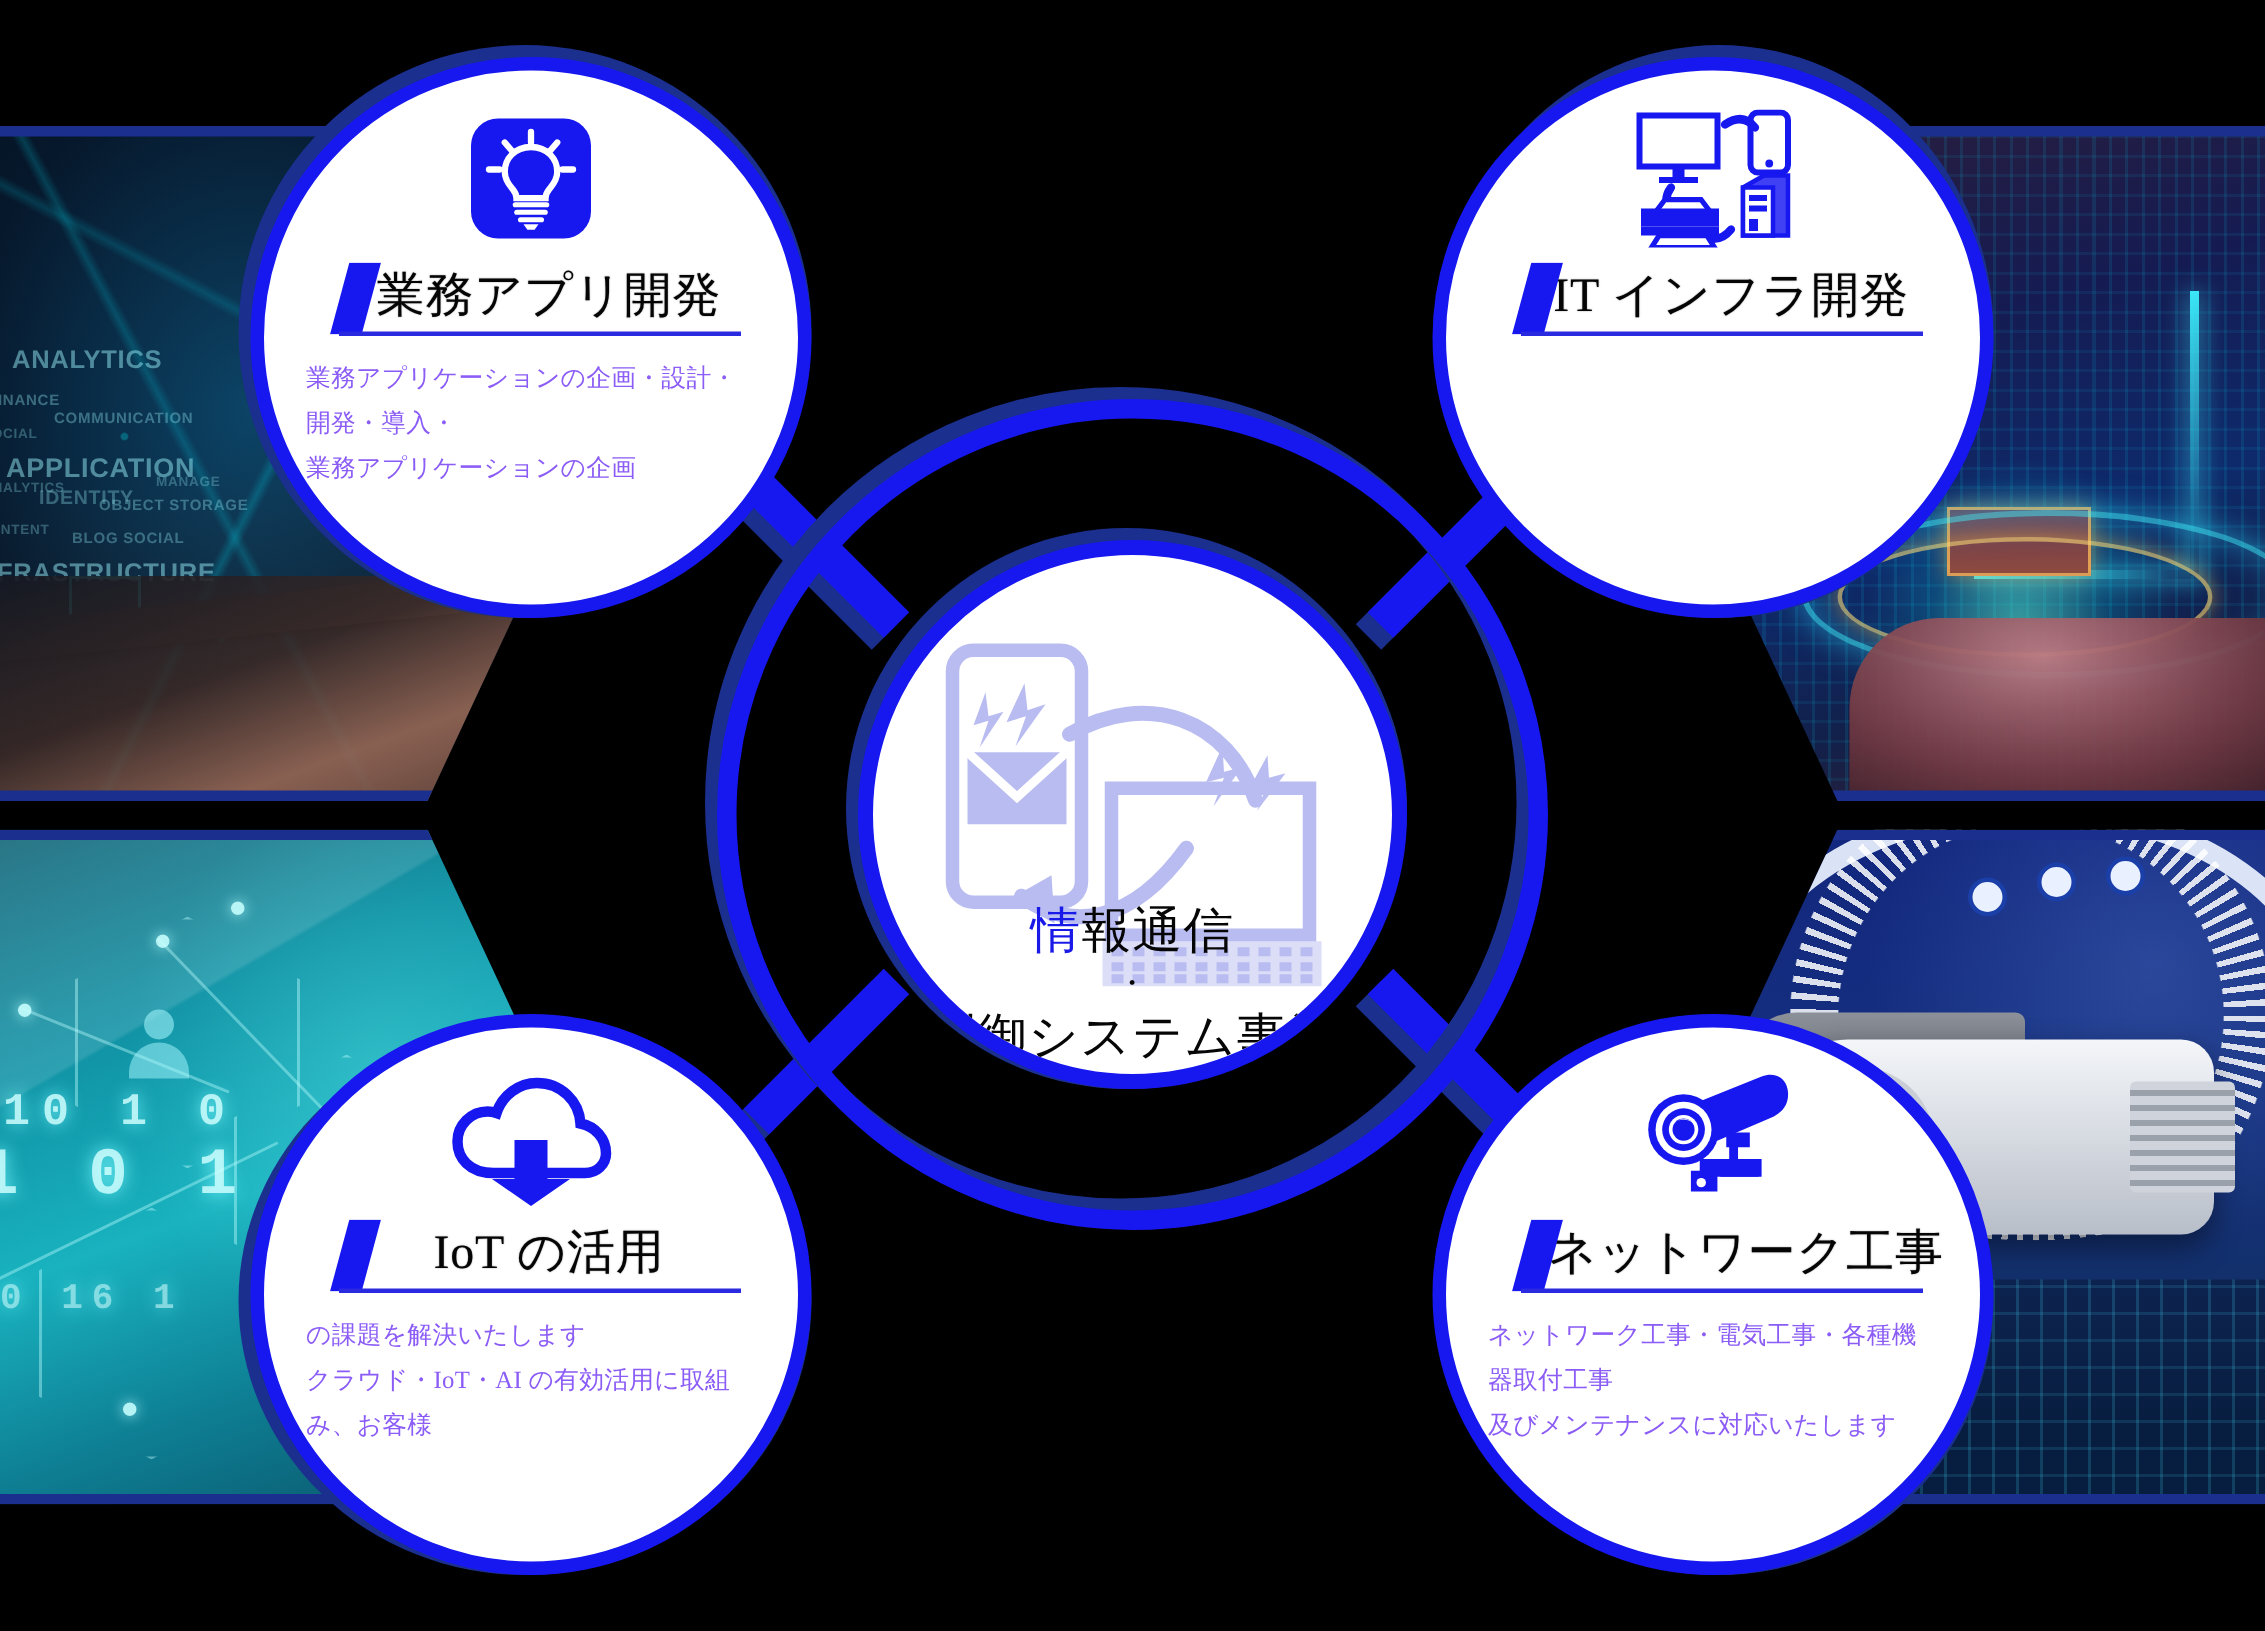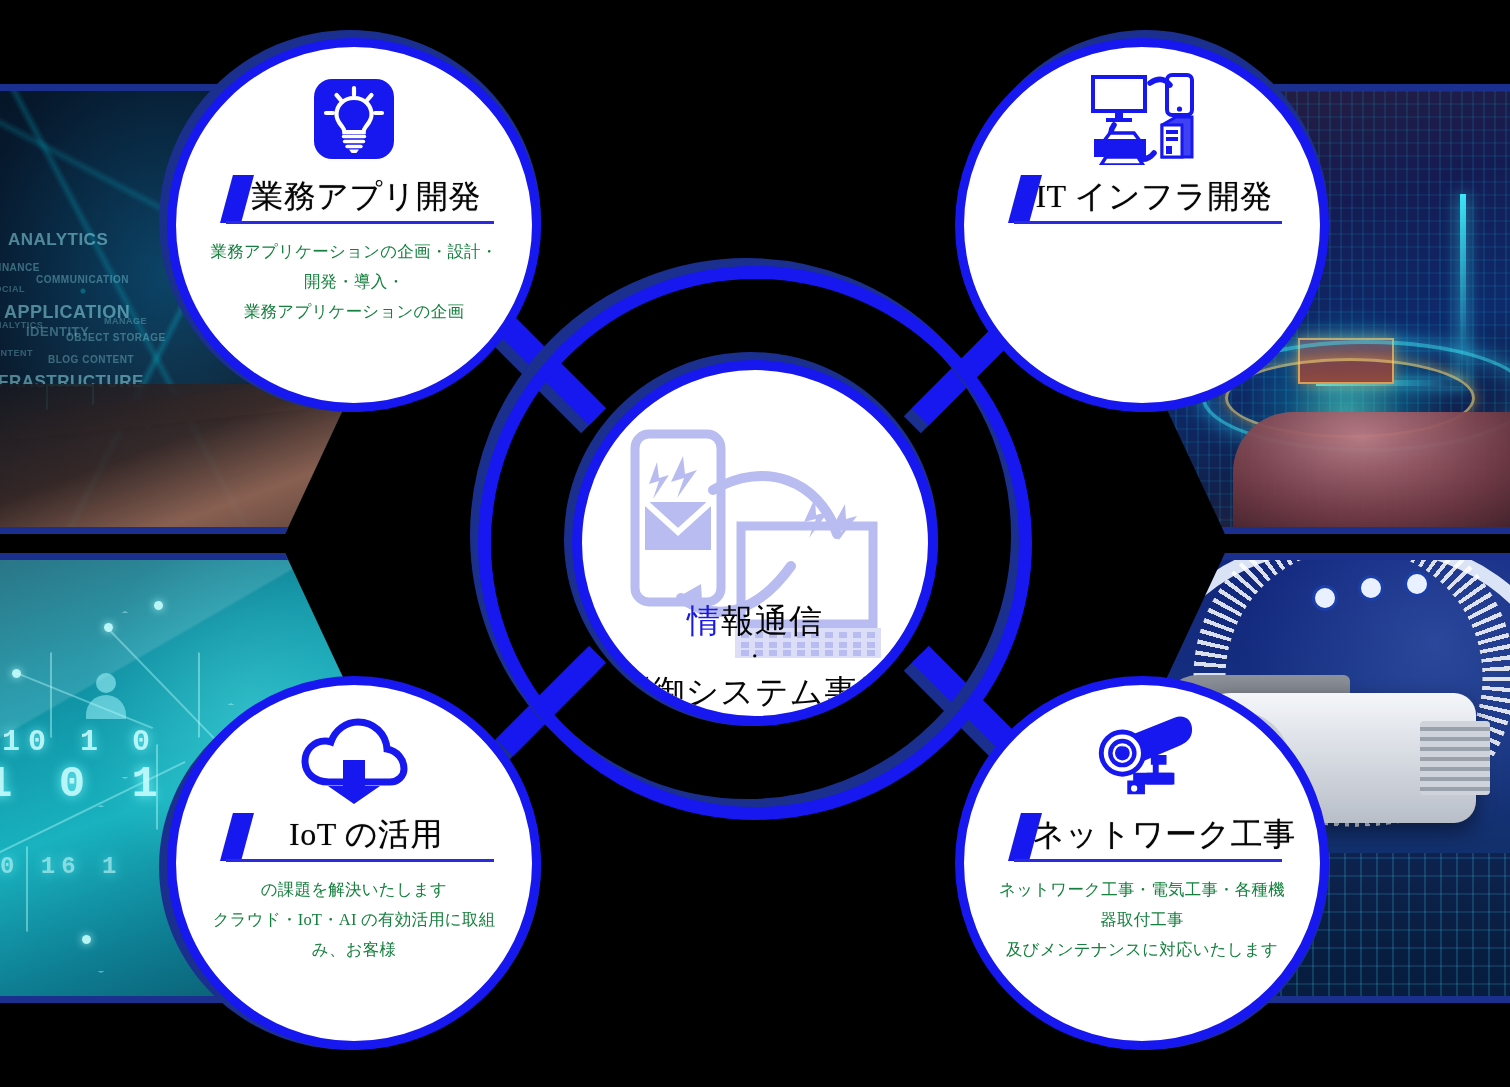--- a/index.html
+++ b/index.html
@@ -146,22 +146,22 @@
   .feat .shadow{ }
   .feat .face{ padding-top:24px; }
   .feat .ico{ width:108px; height:96px; display:flex; align-items:center; justify-content:center; }
   .feat .headwrap{ position:relative; width:268px; margin-top:4px; }
   .feat .slash{ position:absolute; left:0; top:4px; width:34px; height:48px; background:#1717f0;
     clip-path: polygon(38% 0%, 100% 0%, 62% 100%, 0% 100%); }
   .feat .head{ text-align:center; font-size:32px; line-height:50px; color:#050505;
     letter-spacing:.5px; padding-left:24px; white-space:nowrap;
     text-shadow:0 0 1px rgba(0,0,0,.5); }
   .feat .rule{ position:absolute; left:6px; right:-6px; bottom:-3px; height:3px; background:#2a2ae0; }
-  .feat .desc{ margin-top:16px; width:300px; text-align:center; font-size:16.5px; line-height:1.82;
-    color:#15803d; letter-spacing:.2px; }
+  .feat .desc{ margin-top:16px; width:300px; text-align:left; font-size:16.5px; line-height:1.82;
+    color:#8b5cf6; letter-spacing:.2px; }
 
   
   #center{ width:366px; height:366px; left:572px; top:360px; z-index:7; }
   #center .face{ border-width:10px; justify-content:flex-end; overflow:hidden; }
   #center .ring-outer{ position:absolute; left:-94px; top:-94px; width:554px; height:554px;
     border-radius:50%; border:13px solid #1717f0; z-index:5; }
   #center .ring-outer-sh{ position:absolute; left:-102px; top:-102px; width:554px; height:554px;
     border-radius:50%; border:13px solid #1b2f8f; z-index:4; }
   #center .wm{ position:absolute; left:50%; top:50%; transform:translate(-50%,-50%); opacity:1; }
   #center .ctitle{ position:relative; z-index:2; text-align:center; color:#060606;
@@ -177,21 +177,21 @@
   <div class="photo" id="ph-tl">
     <div class="inner">
       <div class="words">
         <span class="w" style="left:22px;top:146px;font-size:17px;">ANALYTICS</span>
         <span class="w" style="left:6px;top:178px;font-size:10px;opacity:.72">FINANCE</span>
         <span class="w" style="left:50px;top:190px;font-size:10px;opacity:.72">COMMUNICATION</span>
         <span class="w" style="left:18px;top:218px;font-size:18px;">APPLICATION</span>
         <span class="w" style="left:80px;top:248px;font-size:10px;opacity:.7">OBJECT STORAGE</span>
         <span class="w" style="left:40px;top:240px;font-size:13px;opacity:.66">IDENTITY</span>
         <span class="w" style="left:2px;top:236px;font-size:9px;opacity:.6">ANALYTICS</span>
-        <span class="w" style="left:62px;top:270px;font-size:10px;opacity:.68">BLOG CONTENT</span>
+        <span class="w" style="left:62px;top:270px;font-size:10px;opacity:.68">BLOG SOCIAL</span>
         <span class="w" style="left:-6px;top:288px;font-size:17px;">INFRASTRUCTURE</span>
         <span class="w" style="left:2px;top:200px;font-size:9px;opacity:.6">SOCIAL</span>
         <span class="w" style="left:0px;top:264px;font-size:9px;opacity:.6">CONTENT</span>
         <span class="w" style="left:118px;top:232px;font-size:9px;opacity:.6">MANAGE</span>
       </div>
       <div class="mini-lap"></div>
       <div class="tab"></div>
       <div class="hand"></div>
     </div>
     <div class="frame"></div>

